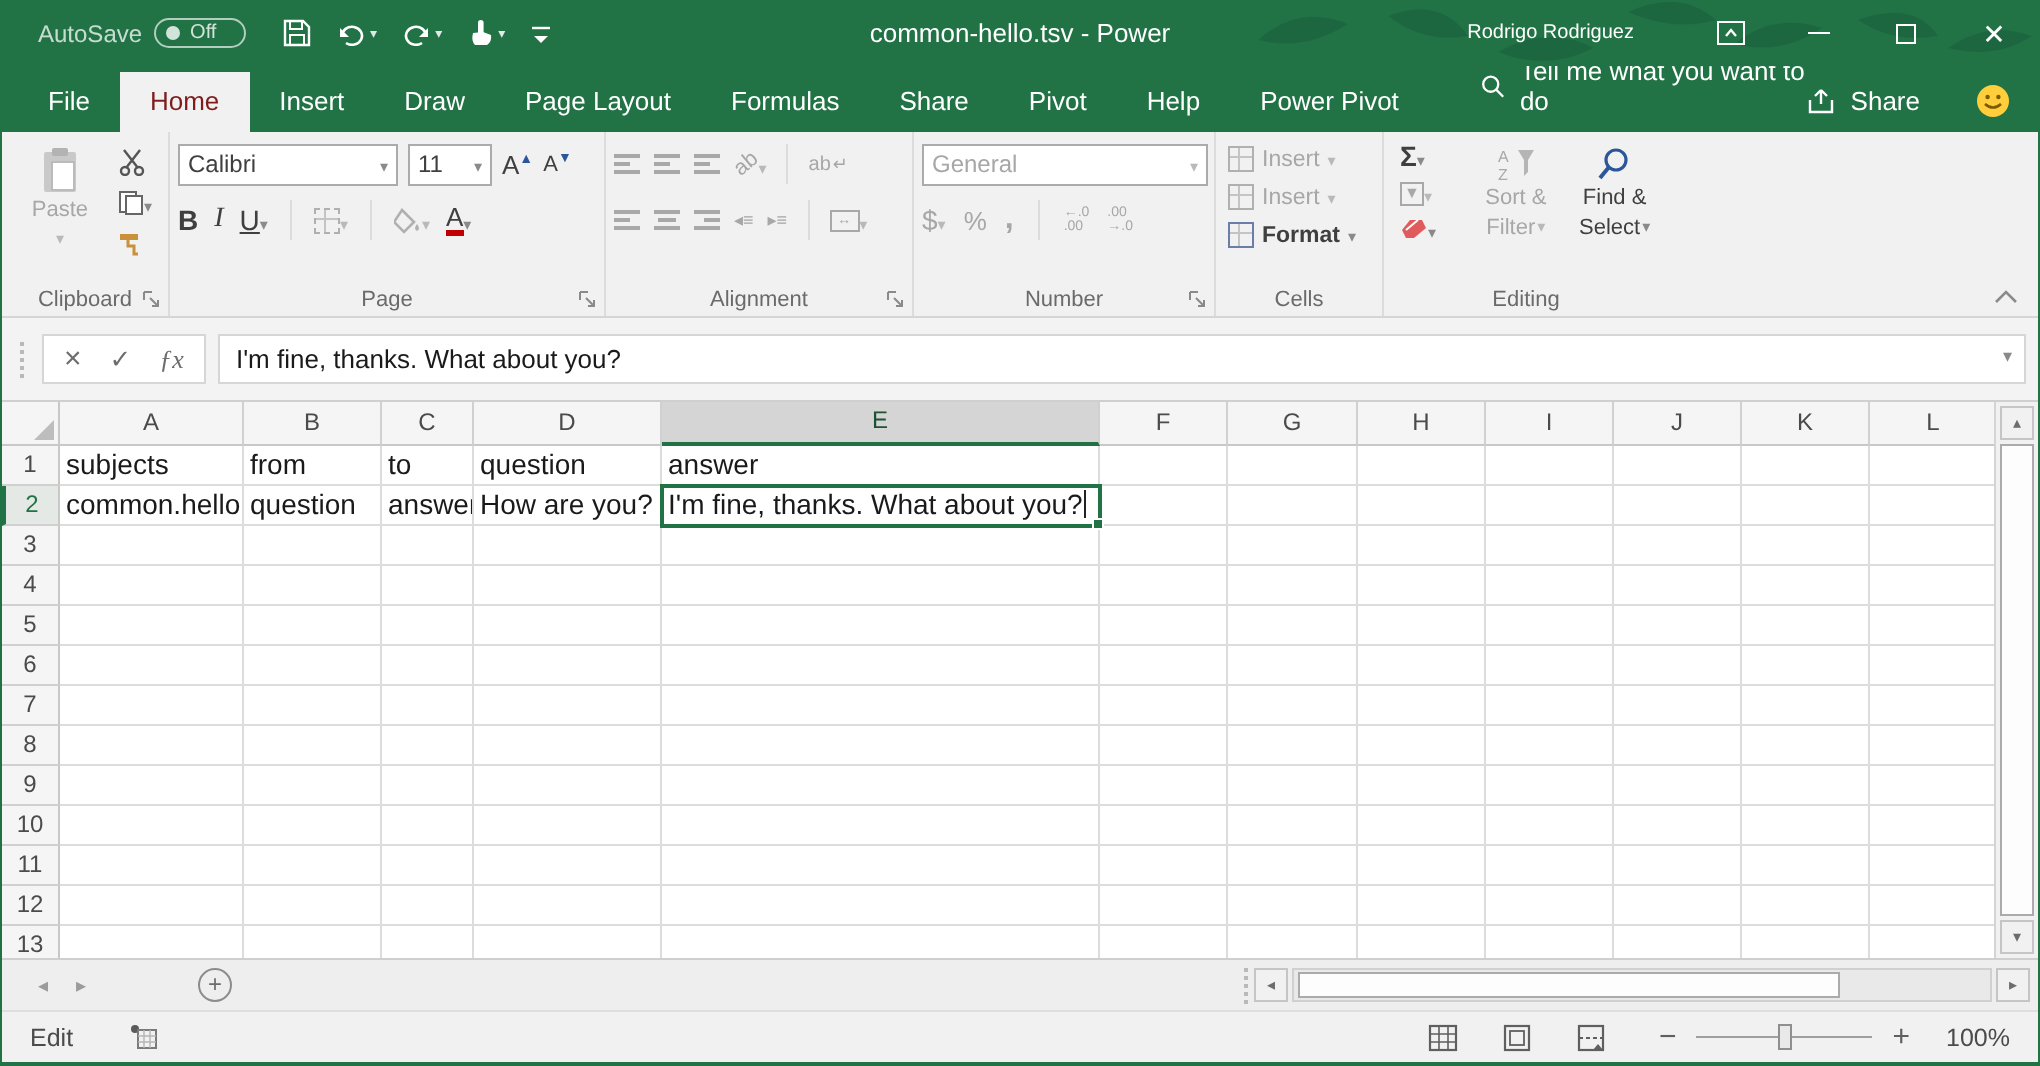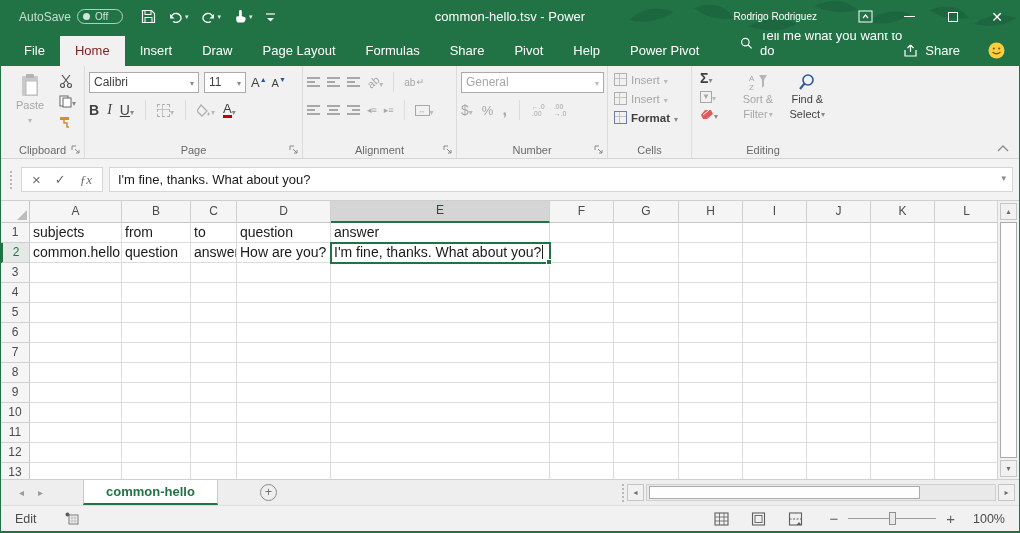--- a/index.html
+++ b/index.html
@@ -716,23 +716,20 @@
       <span class="vthumb"></span>
       <span class="sbtn">▾</span>
     </div>
   </div>
 
   <div class="tabbar">
     <div class="nav-arrows">
       <span>◂</span>
       <span>▸</span>
     </div>
-    <div id="sheetTabs" style="display:flex;">
-        <div class="sheet-tab">common-hello</div>
-      </div>
     <span class="newsheet">+</span>
     <div style="flex:1;"></div>
     <span class="dotsep" style="align-self:center;"></span>
     <div class="hscroll">
       <span class="sbtn">◂</span>
       <span class="htrack">
           <span class="hthumb"></span>
         </span>
       <span class="sbtn">▸</span>
     </div>

